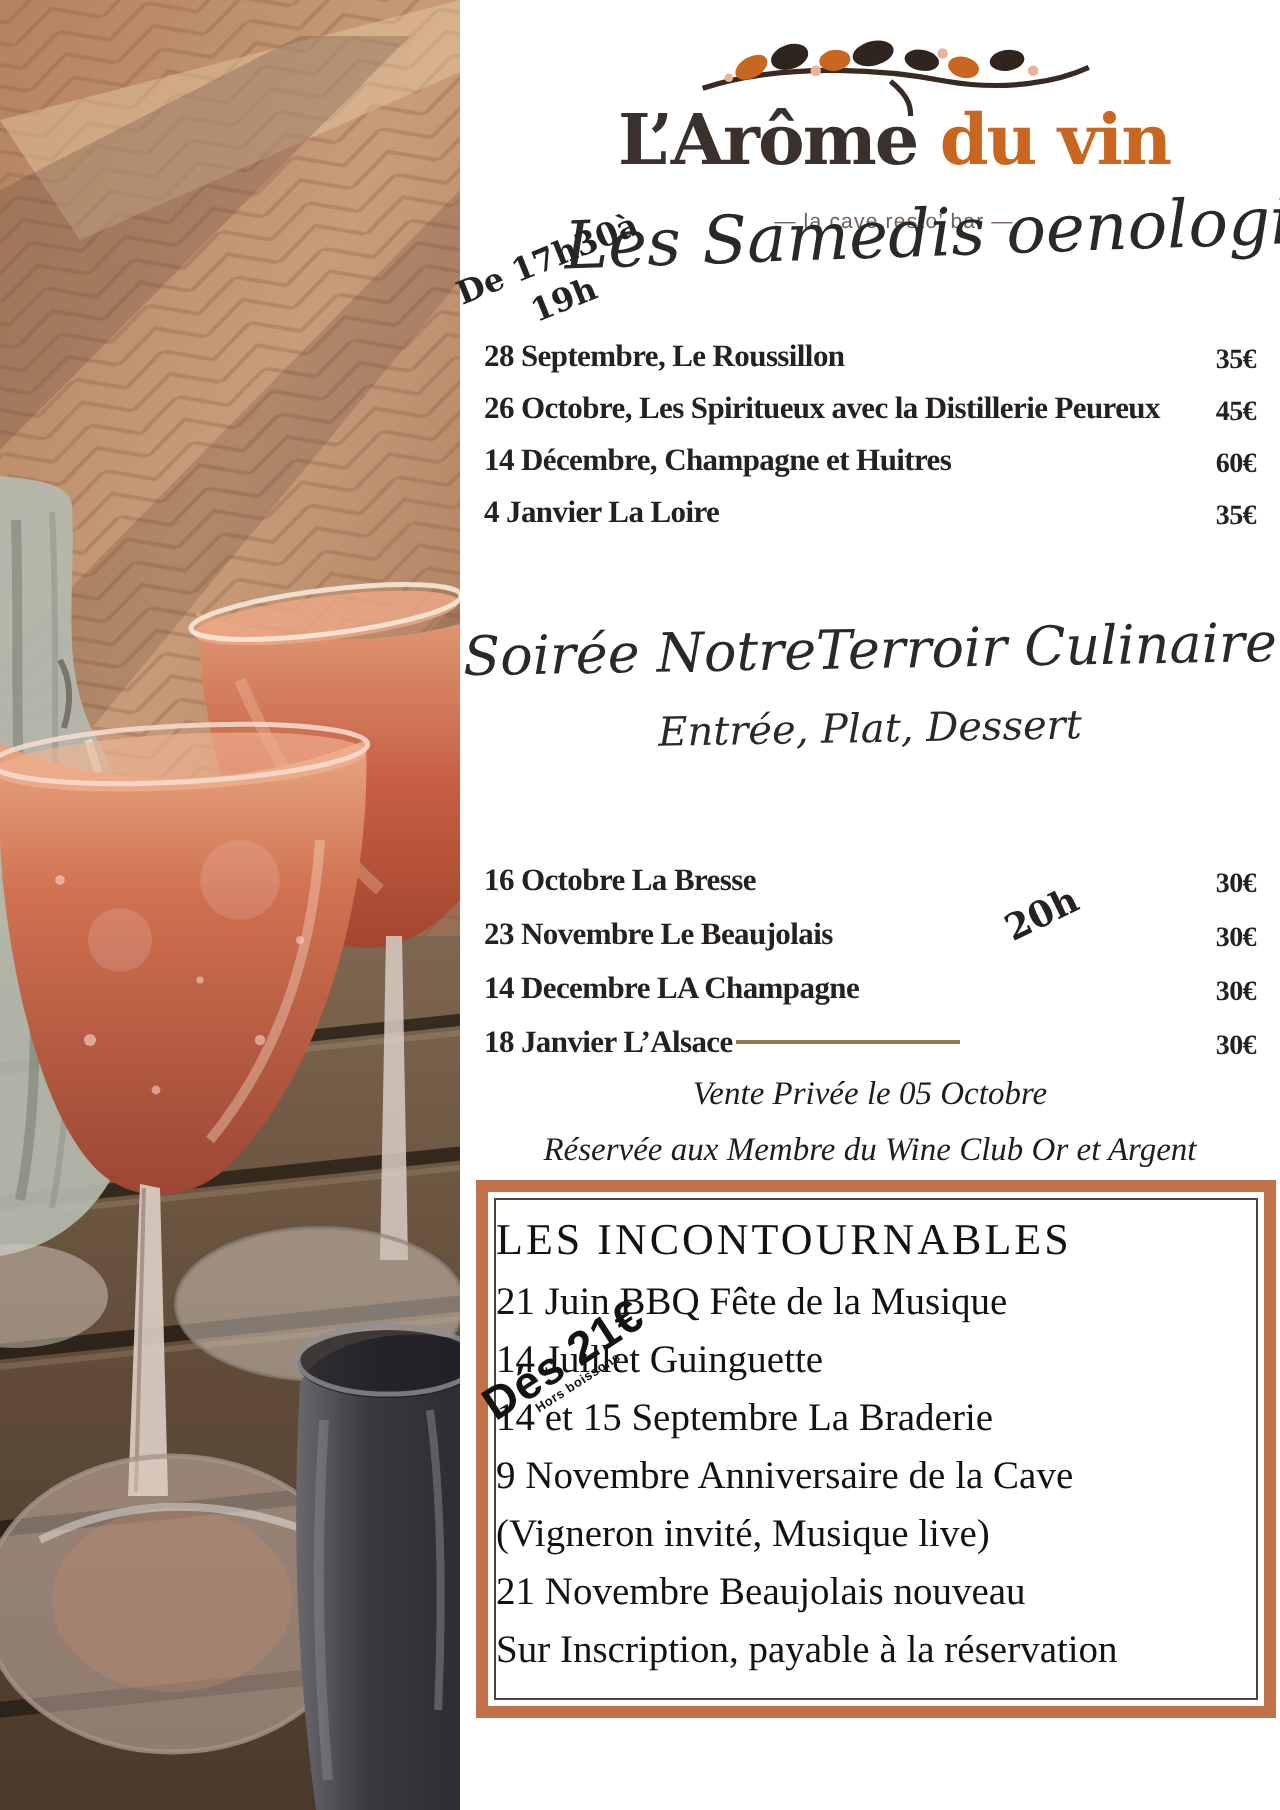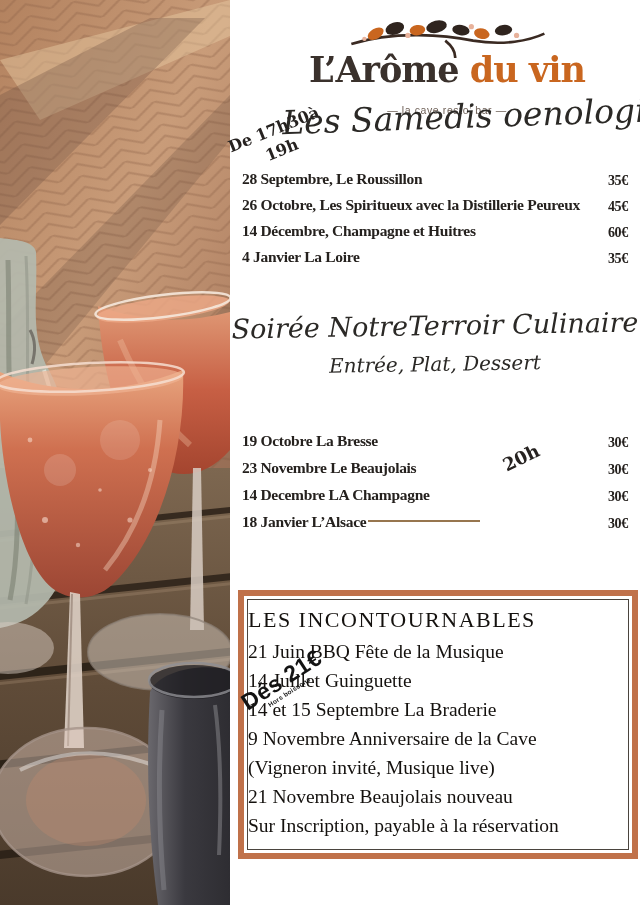--- a/index.html
+++ b/index.html
@@ -221,40 +221,44 @@
         <span class="lbl">4 Janvier La Loire</span>
         <span class="price">35€</span>
       </div>
     </div>
 
     <div class="script h-terroir">Soirée NotreTerroir Culinaire</div>
     <div class="script h-terroir-sub">Entrée, Plat, Dessert</div>
 
     <div class="event-list list-2">
       <div class="event-row">
-        <span class="lbl">19 Octobre La Bresse</span>
+        <span class="lbl">16 Octobre La Bresse</span>
         <span class="price">30€</span>
       </div>
       <div class="event-row">
         <span class="lbl">23 Novembre Le Beaujolais</span>
         <span class="price">30€</span>
       </div>
       <div class="event-row">
         <span class="lbl">14 Decembre LA Champagne</span>
         <span class="price">30€</span>
       </div>
       <div class="event-row">
         <span class="lbl">18 Janvier L’Alsace</span>
         <span class="price">30€</span>
       </div>
     </div>
     <div class="badge-20h">20h</div>
 
     <div class="divider"></div>
 
+    <div class="vente">
+      <div>Vente Privée le 05 Octobre</div>
+      <div>Réservée aux Membre du Wine Club Or et Argent</div>
+    </div>
 
     <div class="box">
       <div class="des-badge">
         <div class="big">Dés 21€</div>
         <div class="small">Hors boissons</div>
       </div>
       <div class="box-inner">
         <div class="box-title">LES INCONTOURNABLES</div>
         <div class="box-item">21 Juin BBQ Fête de la Musique</div>
         <div class="box-item">14 Juillet Guinguette</div>

